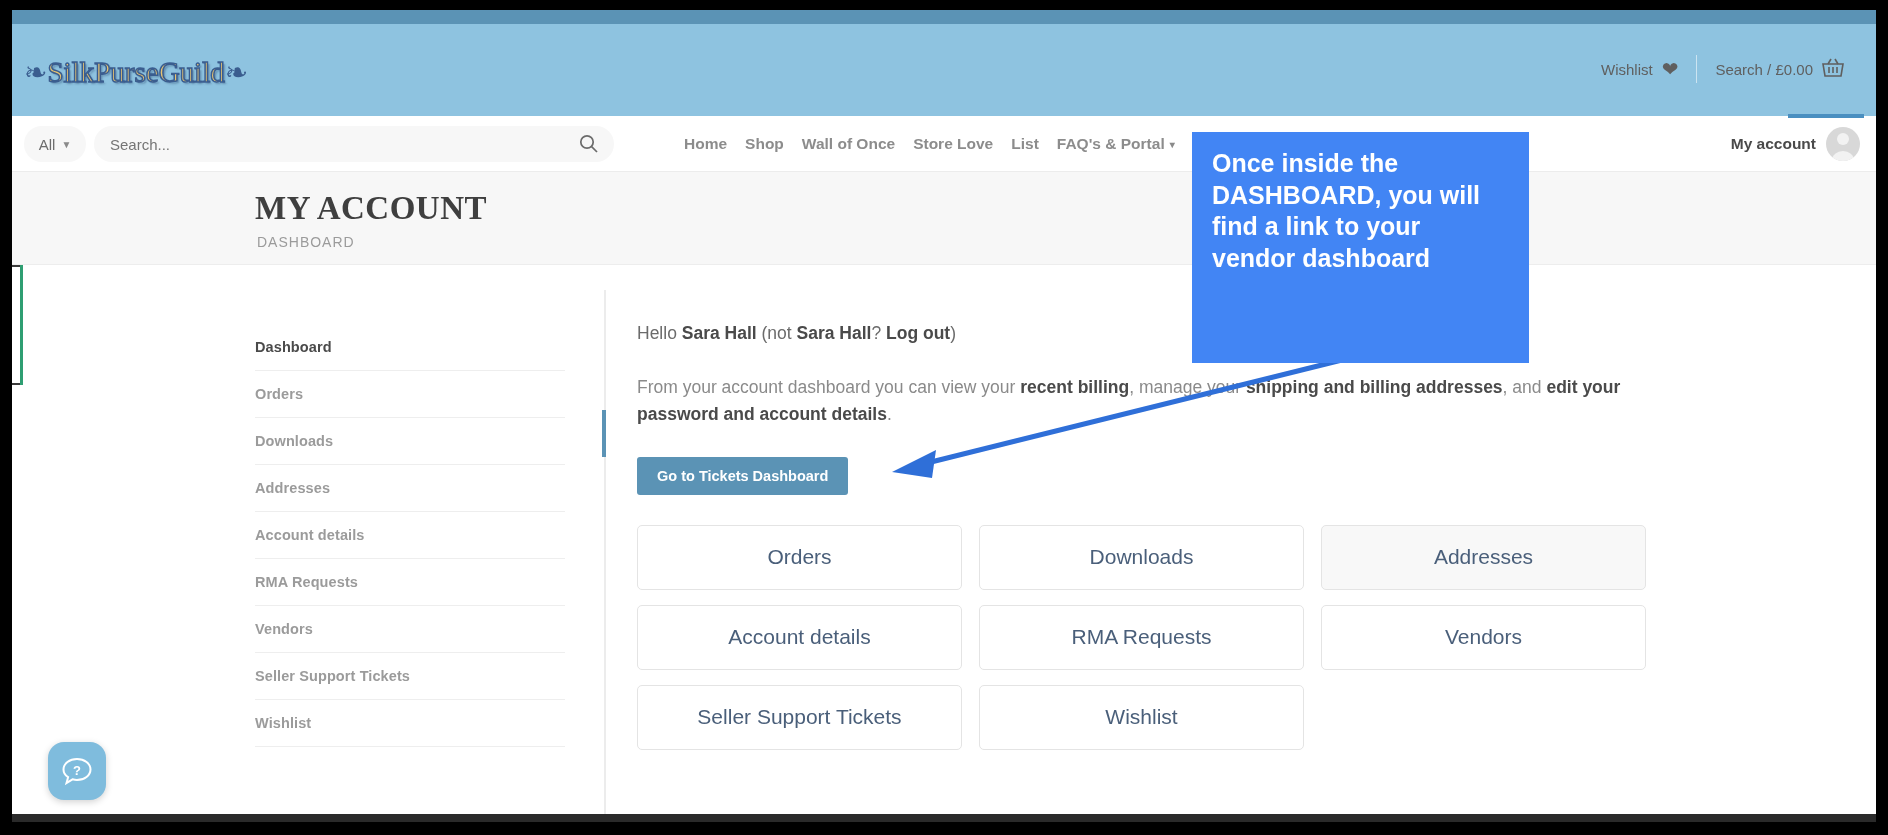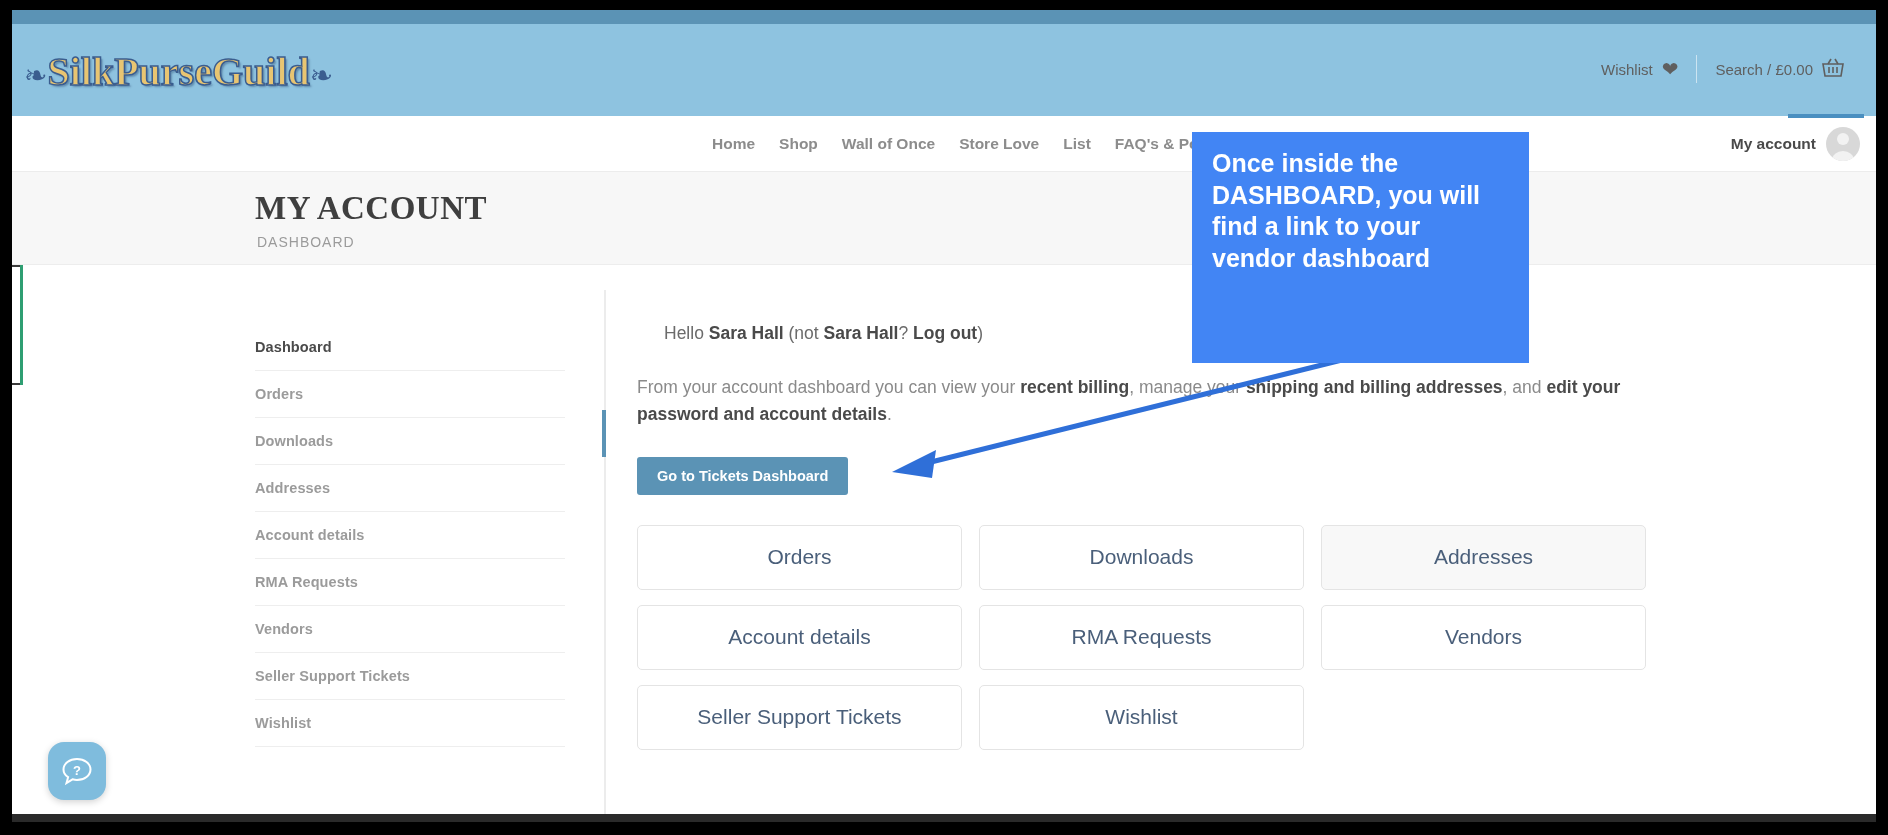--- a/index.html
+++ b/index.html
@@ -27,21 +27,21 @@
   .header {
     position: absolute; left: 0; top: 14px; width: 100%; height: 92px;
     background: #8ec3e0;
   }
   .logo-wrap {
     position: absolute; left: 12px; top: 22px;
     width: 330px; height: 52px;
   }
   .logo-text {
     font-family: "Liberation Serif", serif;
-    font-size: 40px; font-weight: bold;
+    font-size: 29px; font-weight: normal;
     letter-spacing: 0px;
     color: #e8c572;
     -webkit-text-stroke: 1.5px #3a5d8f;
     text-shadow: 2px 2px 2px rgba(40,70,110,.45);
     white-space: nowrap;
     line-height: 52px;
   }
   .logo-flourish {
     color: #3a5d8f; font-size: 28px; line-height: 52px;
     -webkit-text-stroke: 0;
@@ -89,22 +89,22 @@
   .search-field input {
     border: 0; outline: 0; background: transparent;
     font-family: "Liberation Sans", sans-serif;
     font-size: 15px; color: #9a9a9a; width: 100%;
   }
   .search-ico {
     position: absolute; right: 16px; top: 8px;
     width: 19px; height: 19px;
   }
   .mainnav {
-    position: absolute; left: 700px; top: 0; height: 56px;
-    display: flex; align-items: center; gap: 24px;
+    position: absolute; left: 672px; top: 0; height: 56px;
+    display: flex; align-items: center; gap: 18px;
   }
   .mainnav a {
     color: #8c8c8c; font-size: 15.5px; font-weight: bold;
     text-decoration: none; white-space: nowrap;
     display: flex; align-items: center; gap: 5px;
   }
   .acct {
     position: absolute; right: 16px; top: 0; height: 56px;
     display: flex; align-items: center; gap: 10px;
   }
@@ -192,21 +192,21 @@
     position: absolute; left: 592px; top: 280px;
     width: 2px; height: 552px; background: #ececec;
   }
   .active-marker {
     position: absolute; left: 590px; top: 400px;
     width: 4px; height: 47px; background: #5b93b5;
   }
 
   
   .content { position: absolute; left: 625px; top: 310px; width: 1010px; }
-  .hello { font-size: 17.5px; color: #6b6b6b; line-height: 1.5; margin-left: 27px; }
+  .hello { font-size: 17.5px; color: #6b6b6b; line-height: 1.5; }
   .hello b { color: #4a4a4a; }
   .hello a, .para a { color: #4a4a4a; font-weight: bold; text-decoration: none; }
   .para {
     margin-top: 28px; font-size: 17.5px; color: #8a8a8a;
     line-height: 1.55; max-width: 990px;
   }
   .vendor-btn {
     margin-top: 28px;
     display: inline-flex; align-items: center; justify-content: center;
     height: 38px; padding: 0 20px;
@@ -290,20 +290,35 @@
             <path d="M7 9 V15"></path>
               <path d="M11 9 V15"></path>
               <path d="M15 9 V15"></path>
           </svg>
         </span>
       </div>
     </div>
   </div>
 
   <div class="navbar">
+    <div class="searchbox">
+      <div class="cat-select">
+        <span>All</span>
+        <span class="caret">▼</span>
+      </div>
+      <div class="search-field">
+        <input type="text" placeholder="Search..." style="">
+        <span class="search-ico">
+          <svg width="19" height="19" viewBox="0 0 19 19" fill="none" stroke="#6b6b6b" stroke-width="1.7">
+            <circle cx="8" cy="8" r="6.2"></circle>
+              <path d="M12.6 12.6 L18 18"></path>
+          </svg>
+        </span>
+      </div>
+    </div>
 
     <div class="mainnav">
       <a href="#">
           <span>Home</span>
         </a>
       <a href="#">
           <span>Shop</span>
         </a>
       <a href="#">
           <span>Wall of Once</span>

